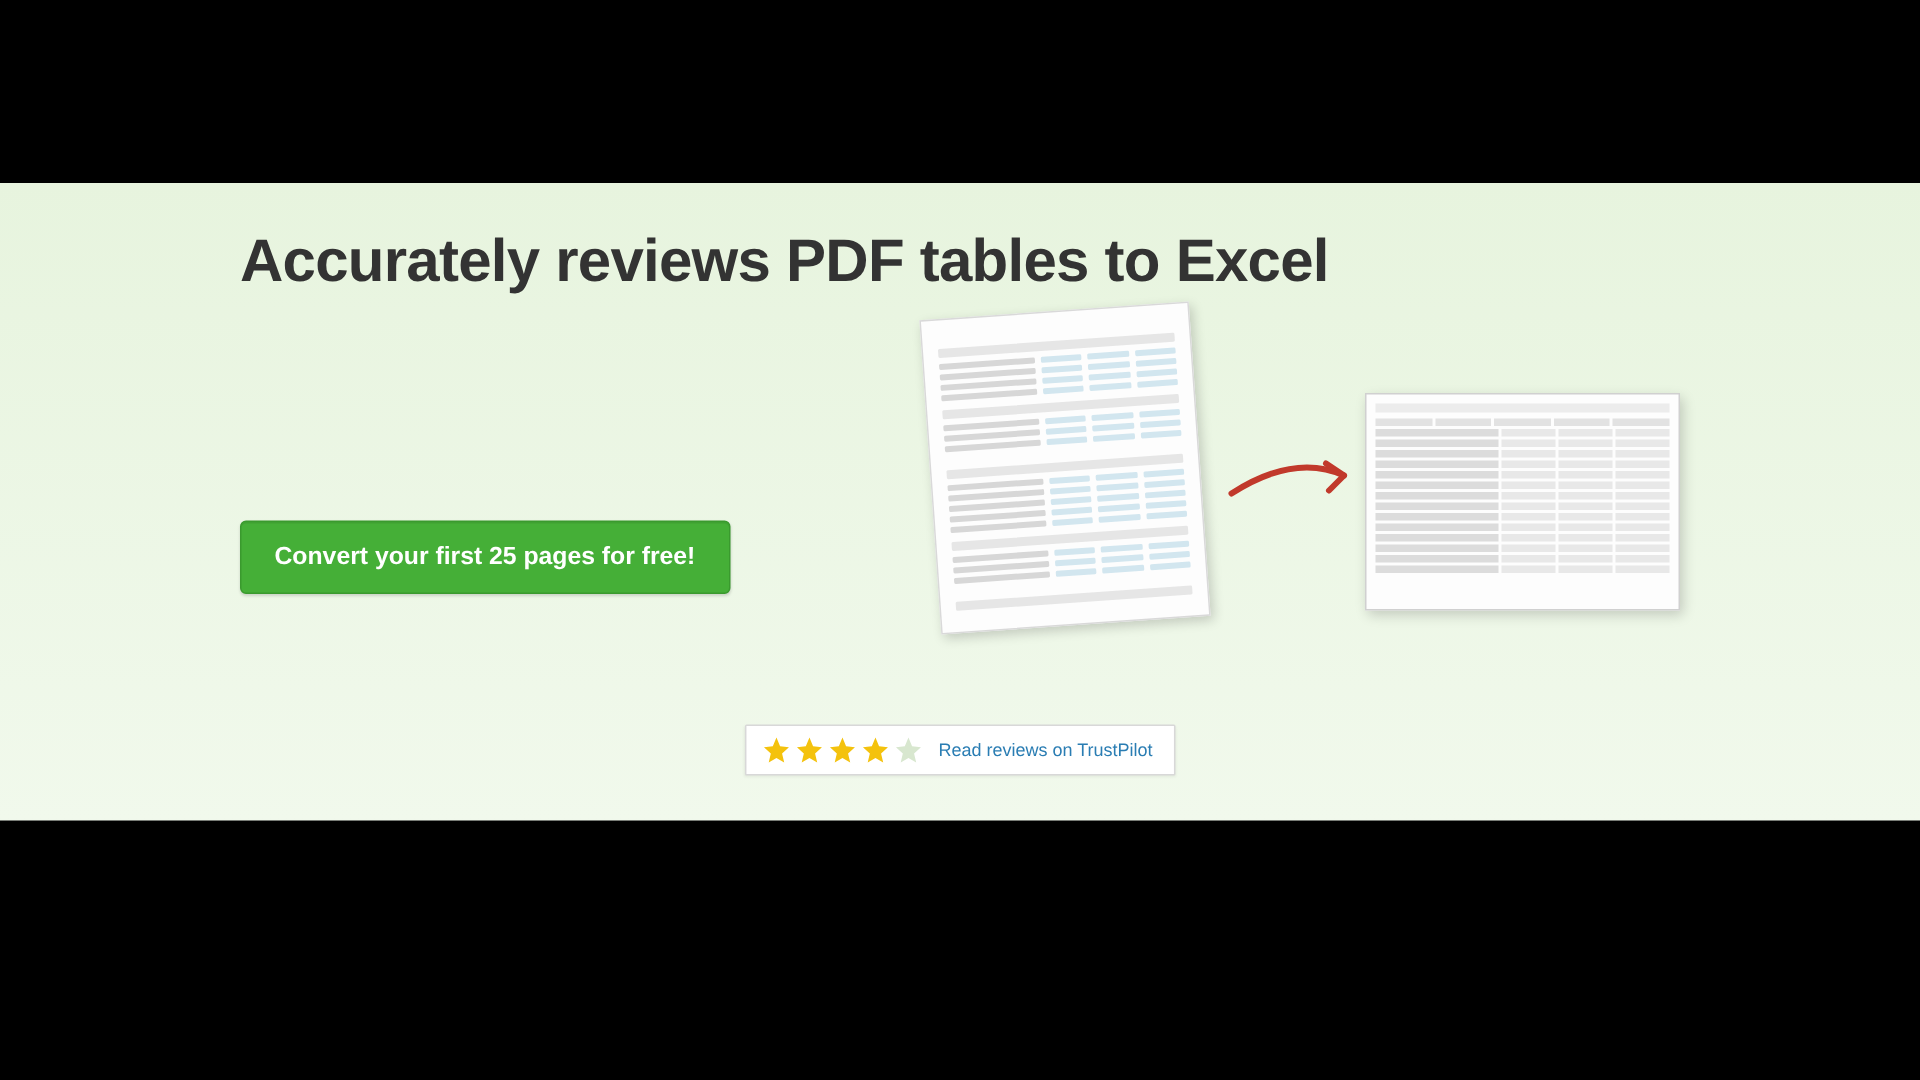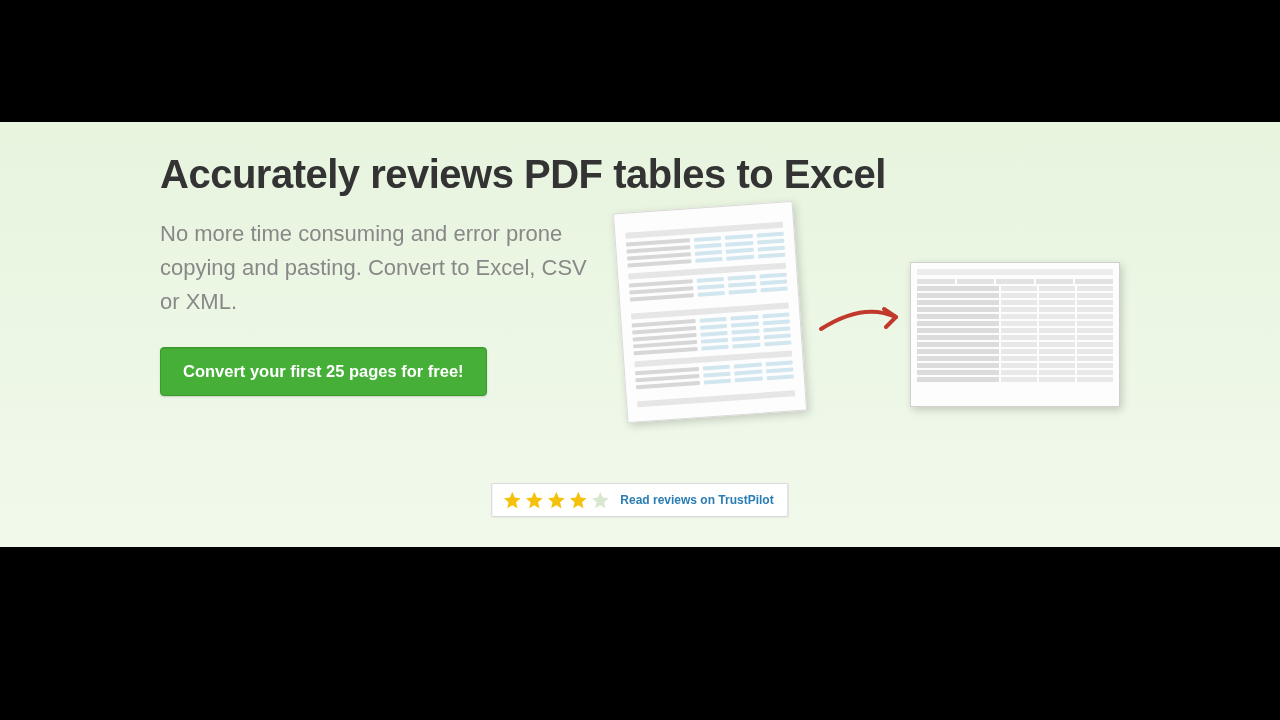--- a/index.html
+++ b/index.html
@@ -127,32 +127,30 @@
     align-items: center;
     gap: 2px;
     box-shadow: 0 1px 2px rgba(0,0,0,0.06);
   }
   .star { width: 20px; height: 20px; display: inline-block; }
   .reviews-link {
     font-size: 12px;
     color: #2a7db3;
     margin-left: 8px;
     cursor: pointer;
-    font-weight: bold;
   }
 </style>
 </head>
 <body>
 
 <div class="hero">
   <div class="hero-inner">
 
     <h1 class="headline">Accurately reviews PDF tables to Excel</h1>
 
-    <p class="subhead">No more time consuming and error prone copying and pasting. Convert to Excel, CSV or XML.</p>
 
     <button class="cta">Convert your first 25 pages for free!</button>
 
     <div class="illus">
       <div class="pdf-doc">
         <div class="pdf-sp"></div>
         <div class="pdf-head"></div>
         <div class="pdf-row">
             <div class="pdf-label"></div>
             <div class="pdf-cell"></div>

